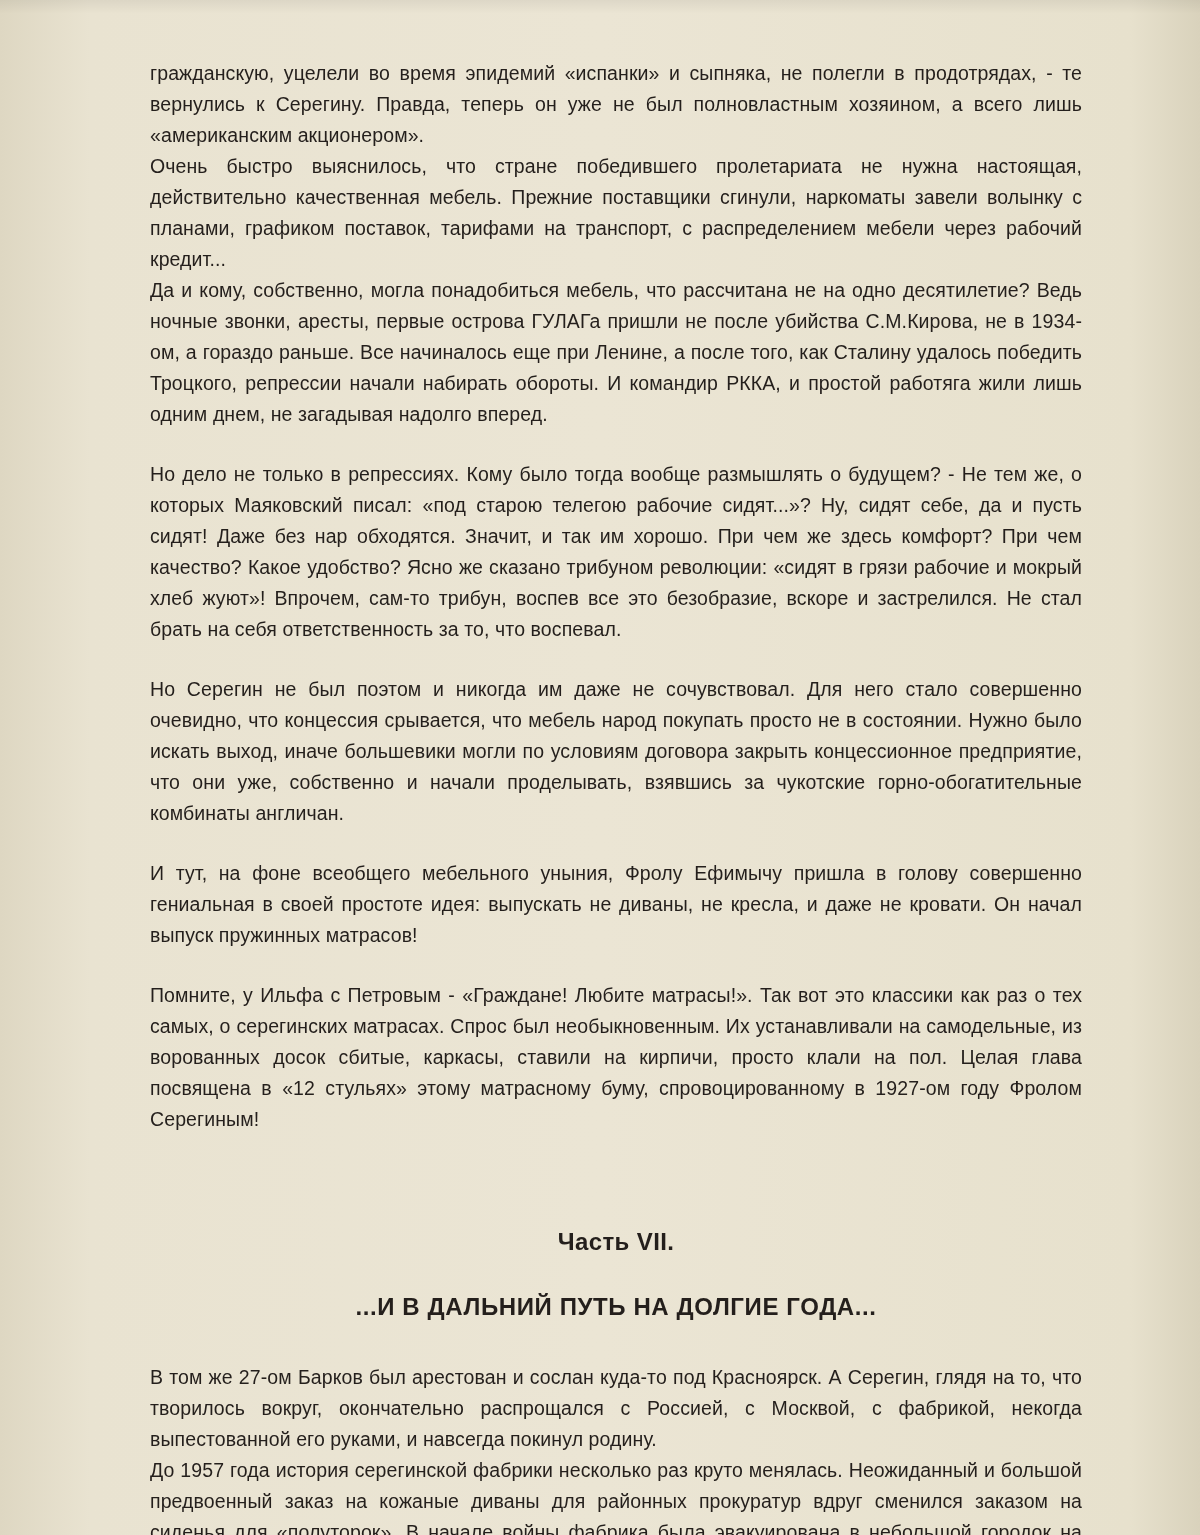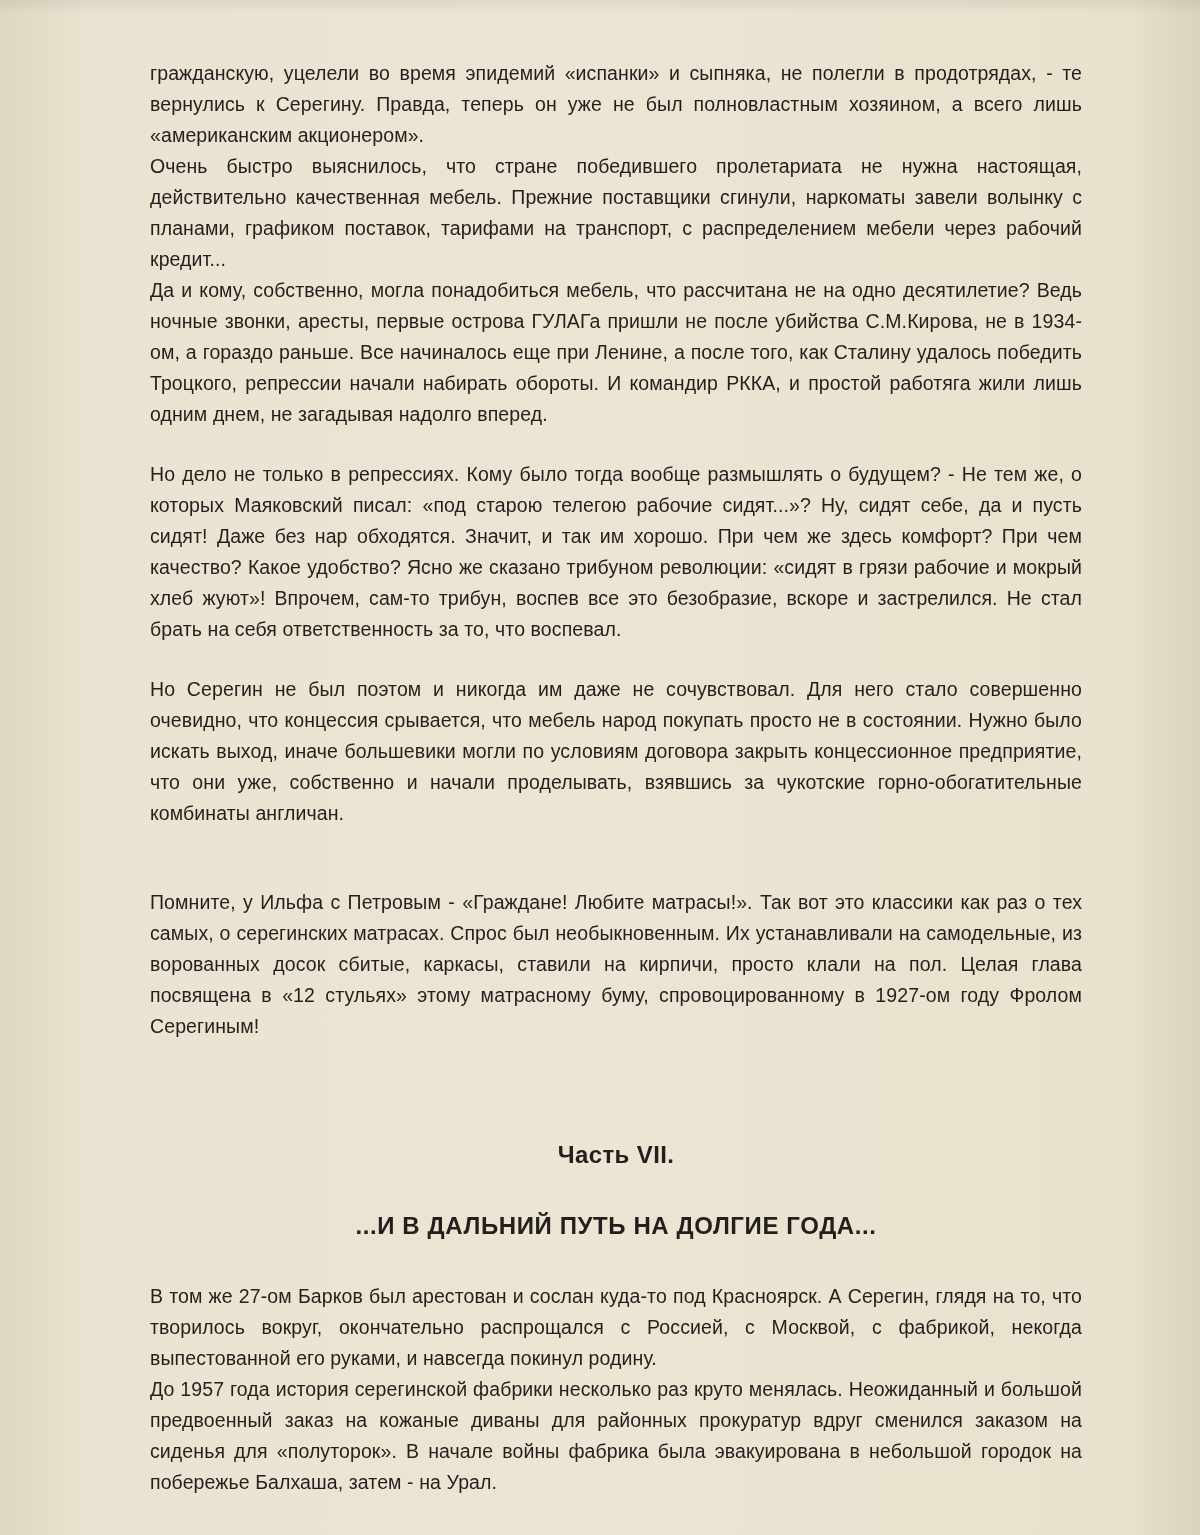--- a/index.html
+++ b/index.html
@@ -40,21 +40,21 @@
     font-size: 19.5px;
     line-height: 31px;
     text-align: justify;
     text-justify: inter-word;
     letter-spacing: 0.1px;
   }
   .gap {
     height: 29px;
   }
   .part-title {
-    margin: 16px;
+    margin: 10px;
     text-align: center;
     font-size: 24px;
     font-weight: bold;
     letter-spacing: 0.4px;
   }
   .part-sub {
     margin: 0;
     text-align: center;
     font-size: 24px;
     font-weight: bold;
@@ -77,20 +77,21 @@
     <div class="gap"></div>
 
     <p>Но дело не только в репрессиях. Кому было тогда вообще размышлять о будущем? - Не тем же, о которых Маяковский писал: «под старою телегою рабочие сидят...»? Ну, сидят себе, да и пусть сидят! Даже без нар обходятся. Значит, и так им хорошо. При чем же здесь комфорт? При чем качество? Какое удобство? Ясно же сказано трибуном революции: «сидят в грязи рабочие и мокрый хлеб жуют»! Впрочем, сам-то трибун, воспев все это безобразие, вскоре и застрелился. Не стал брать на себя ответственность за то, что воспевал.</p>
 
     <div class="gap"></div>
 
     <p>Но Серегин не был поэтом и никогда им даже не сочувствовал. Для него стало совершенно очевидно, что концессия срывается, что мебель народ покупать просто не в состоянии. Нужно было искать выход, иначе большевики могли по условиям договора закрыть концессионное предприятие, что они уже, собственно и начали проделывать, взявшись за чукотские горно-обогатительные комбинаты англичан.</p>
 
     <div class="gap"></div>
 
+    <p>И тут, на фоне всеобщего мебельного уныния, Фролу Ефимычу пришла в голову совершенно гениальная в своей простоте идея: выпускать не диваны, не кресла, и даже не кровати. Он начал выпуск пружинных матрасов!</p>
 
     <div class="gap"></div>
 
     <p>Помните, у Ильфа с Петровым - «Граждане! Любите матрасы!». Так вот это классики как раз о тех самых, о серегинских матрасах. Спрос был необыкновенным. Их устанавливали на самодельные, из ворованных досок сбитые, каркасы, ставили на кирпичи, просто клали на пол. Целая глава посвящена в «12 стульях» этому матрасному буму, спровоцированному в 1927-ом году Фролом Серегиным!</p>
 
     <div class="gap"></div>
 
 
     <div class="spacer-lg"></div>
 

